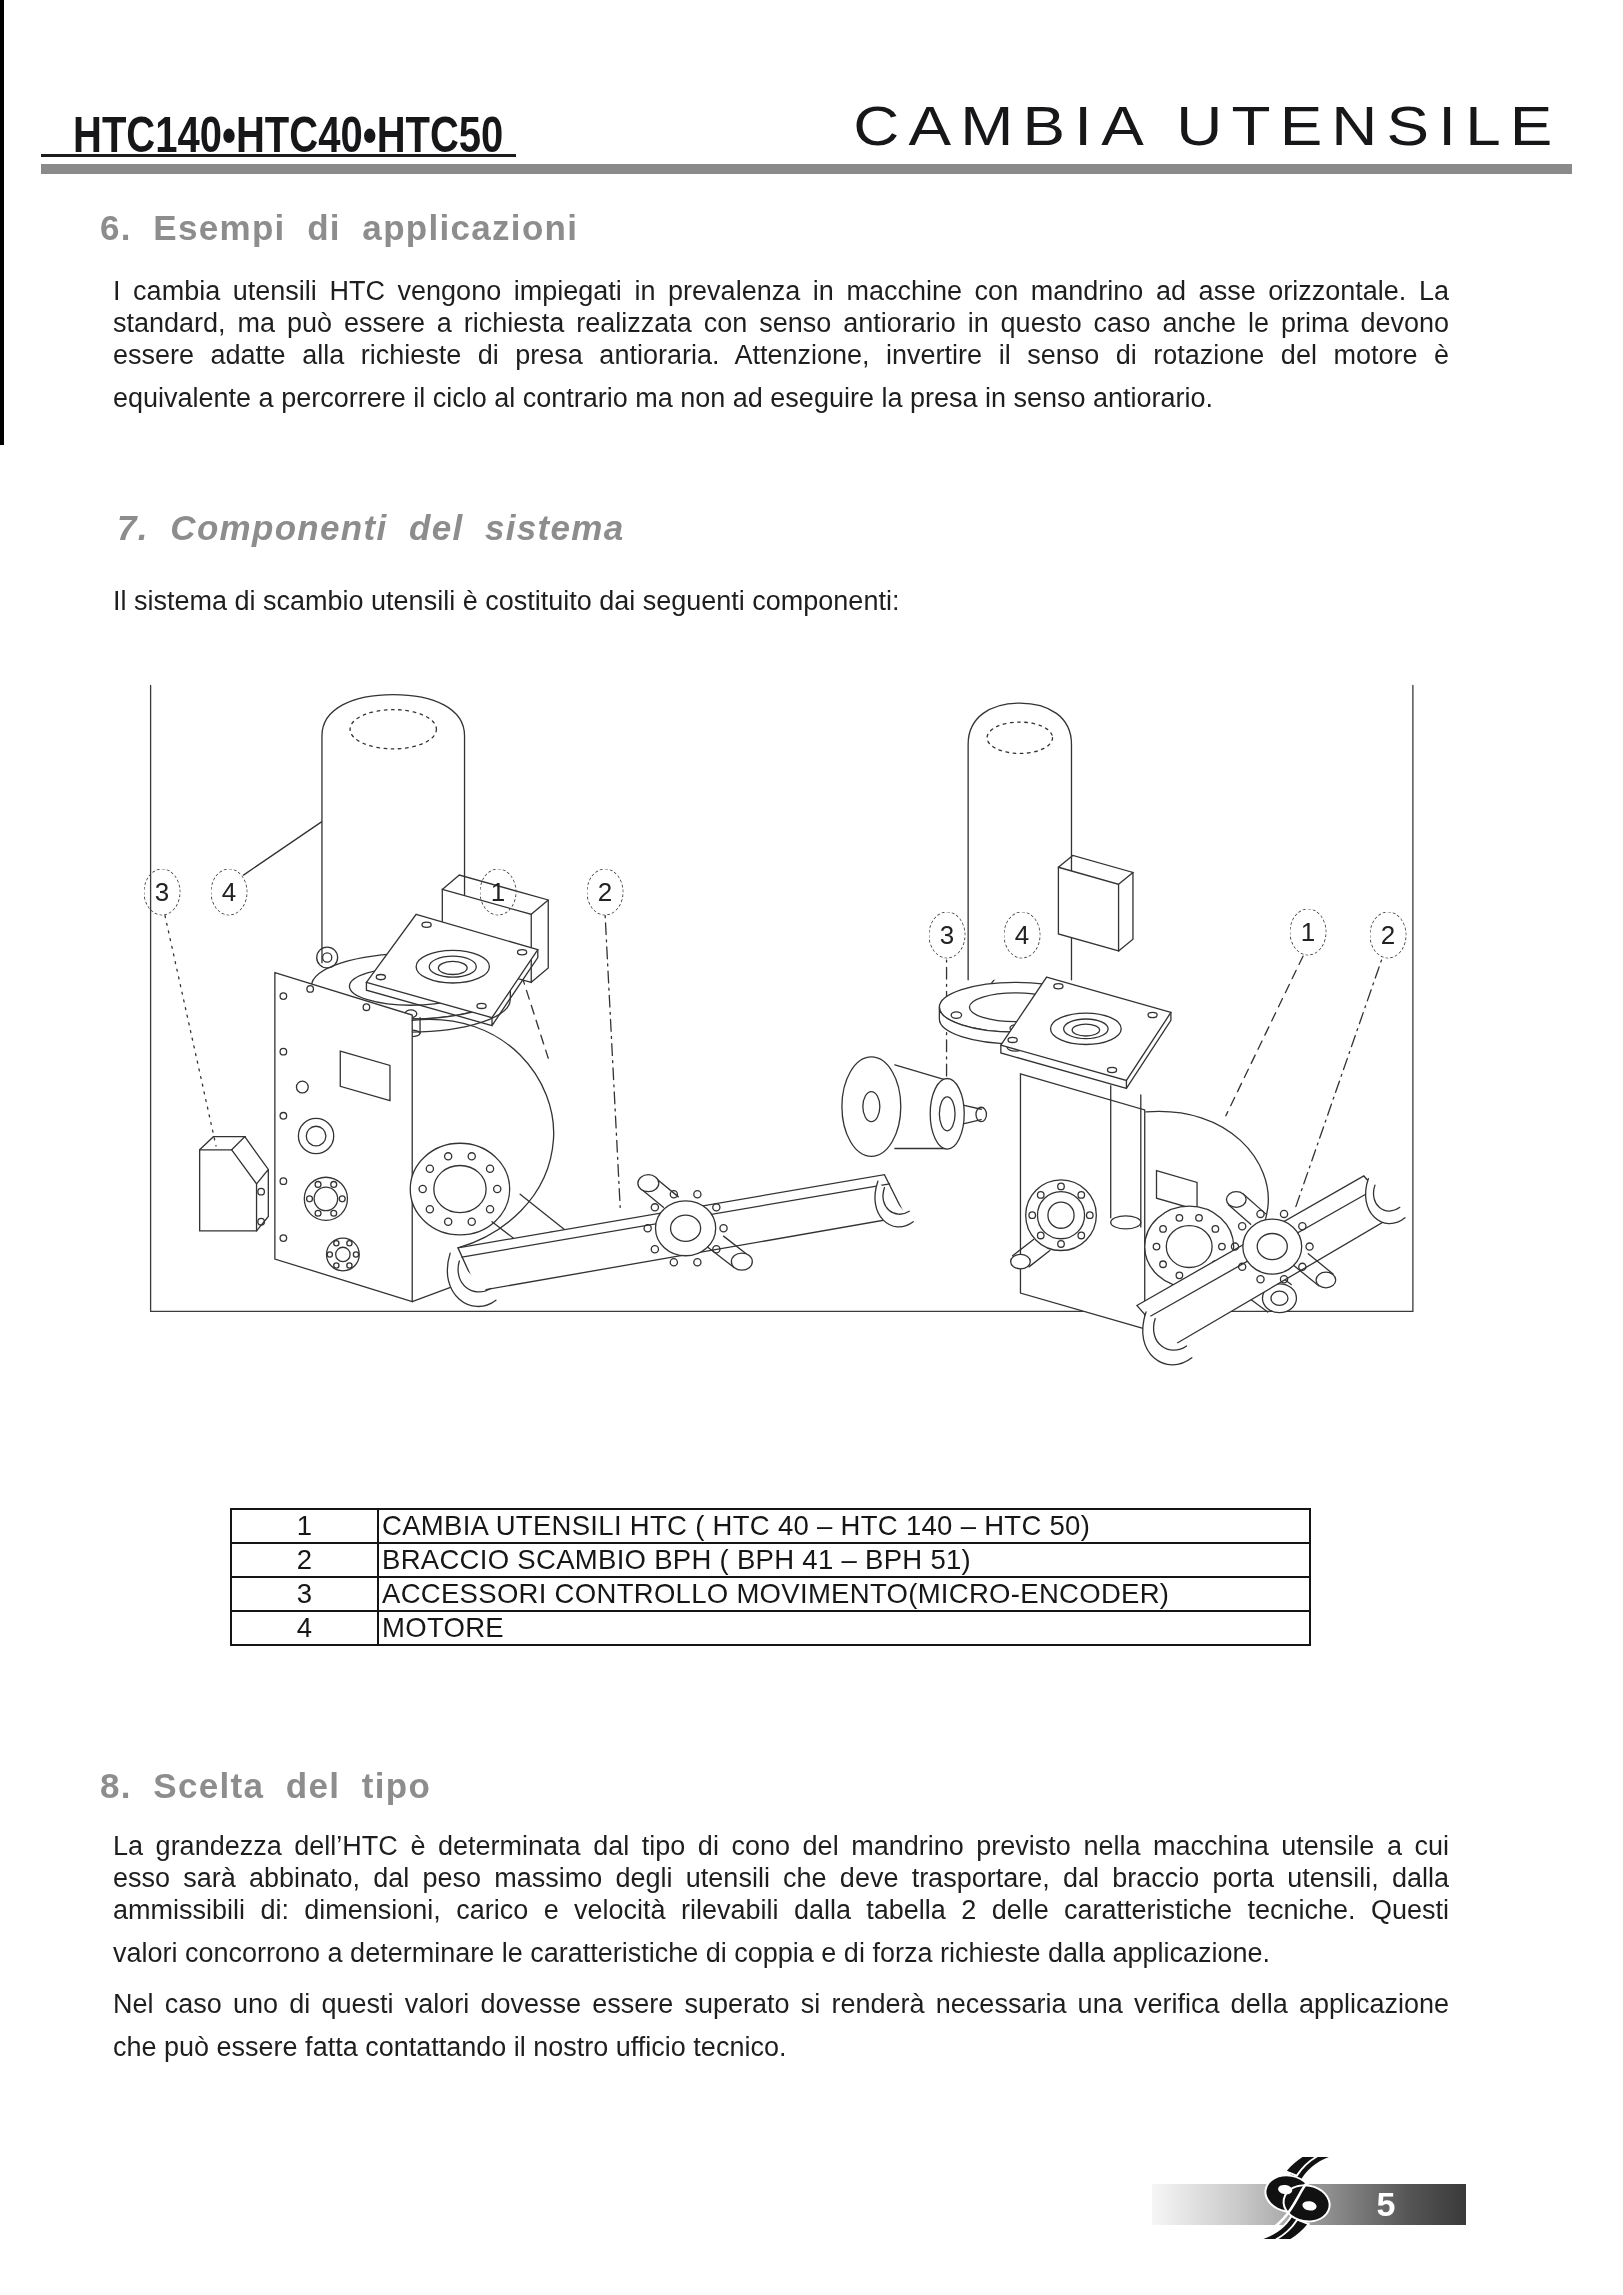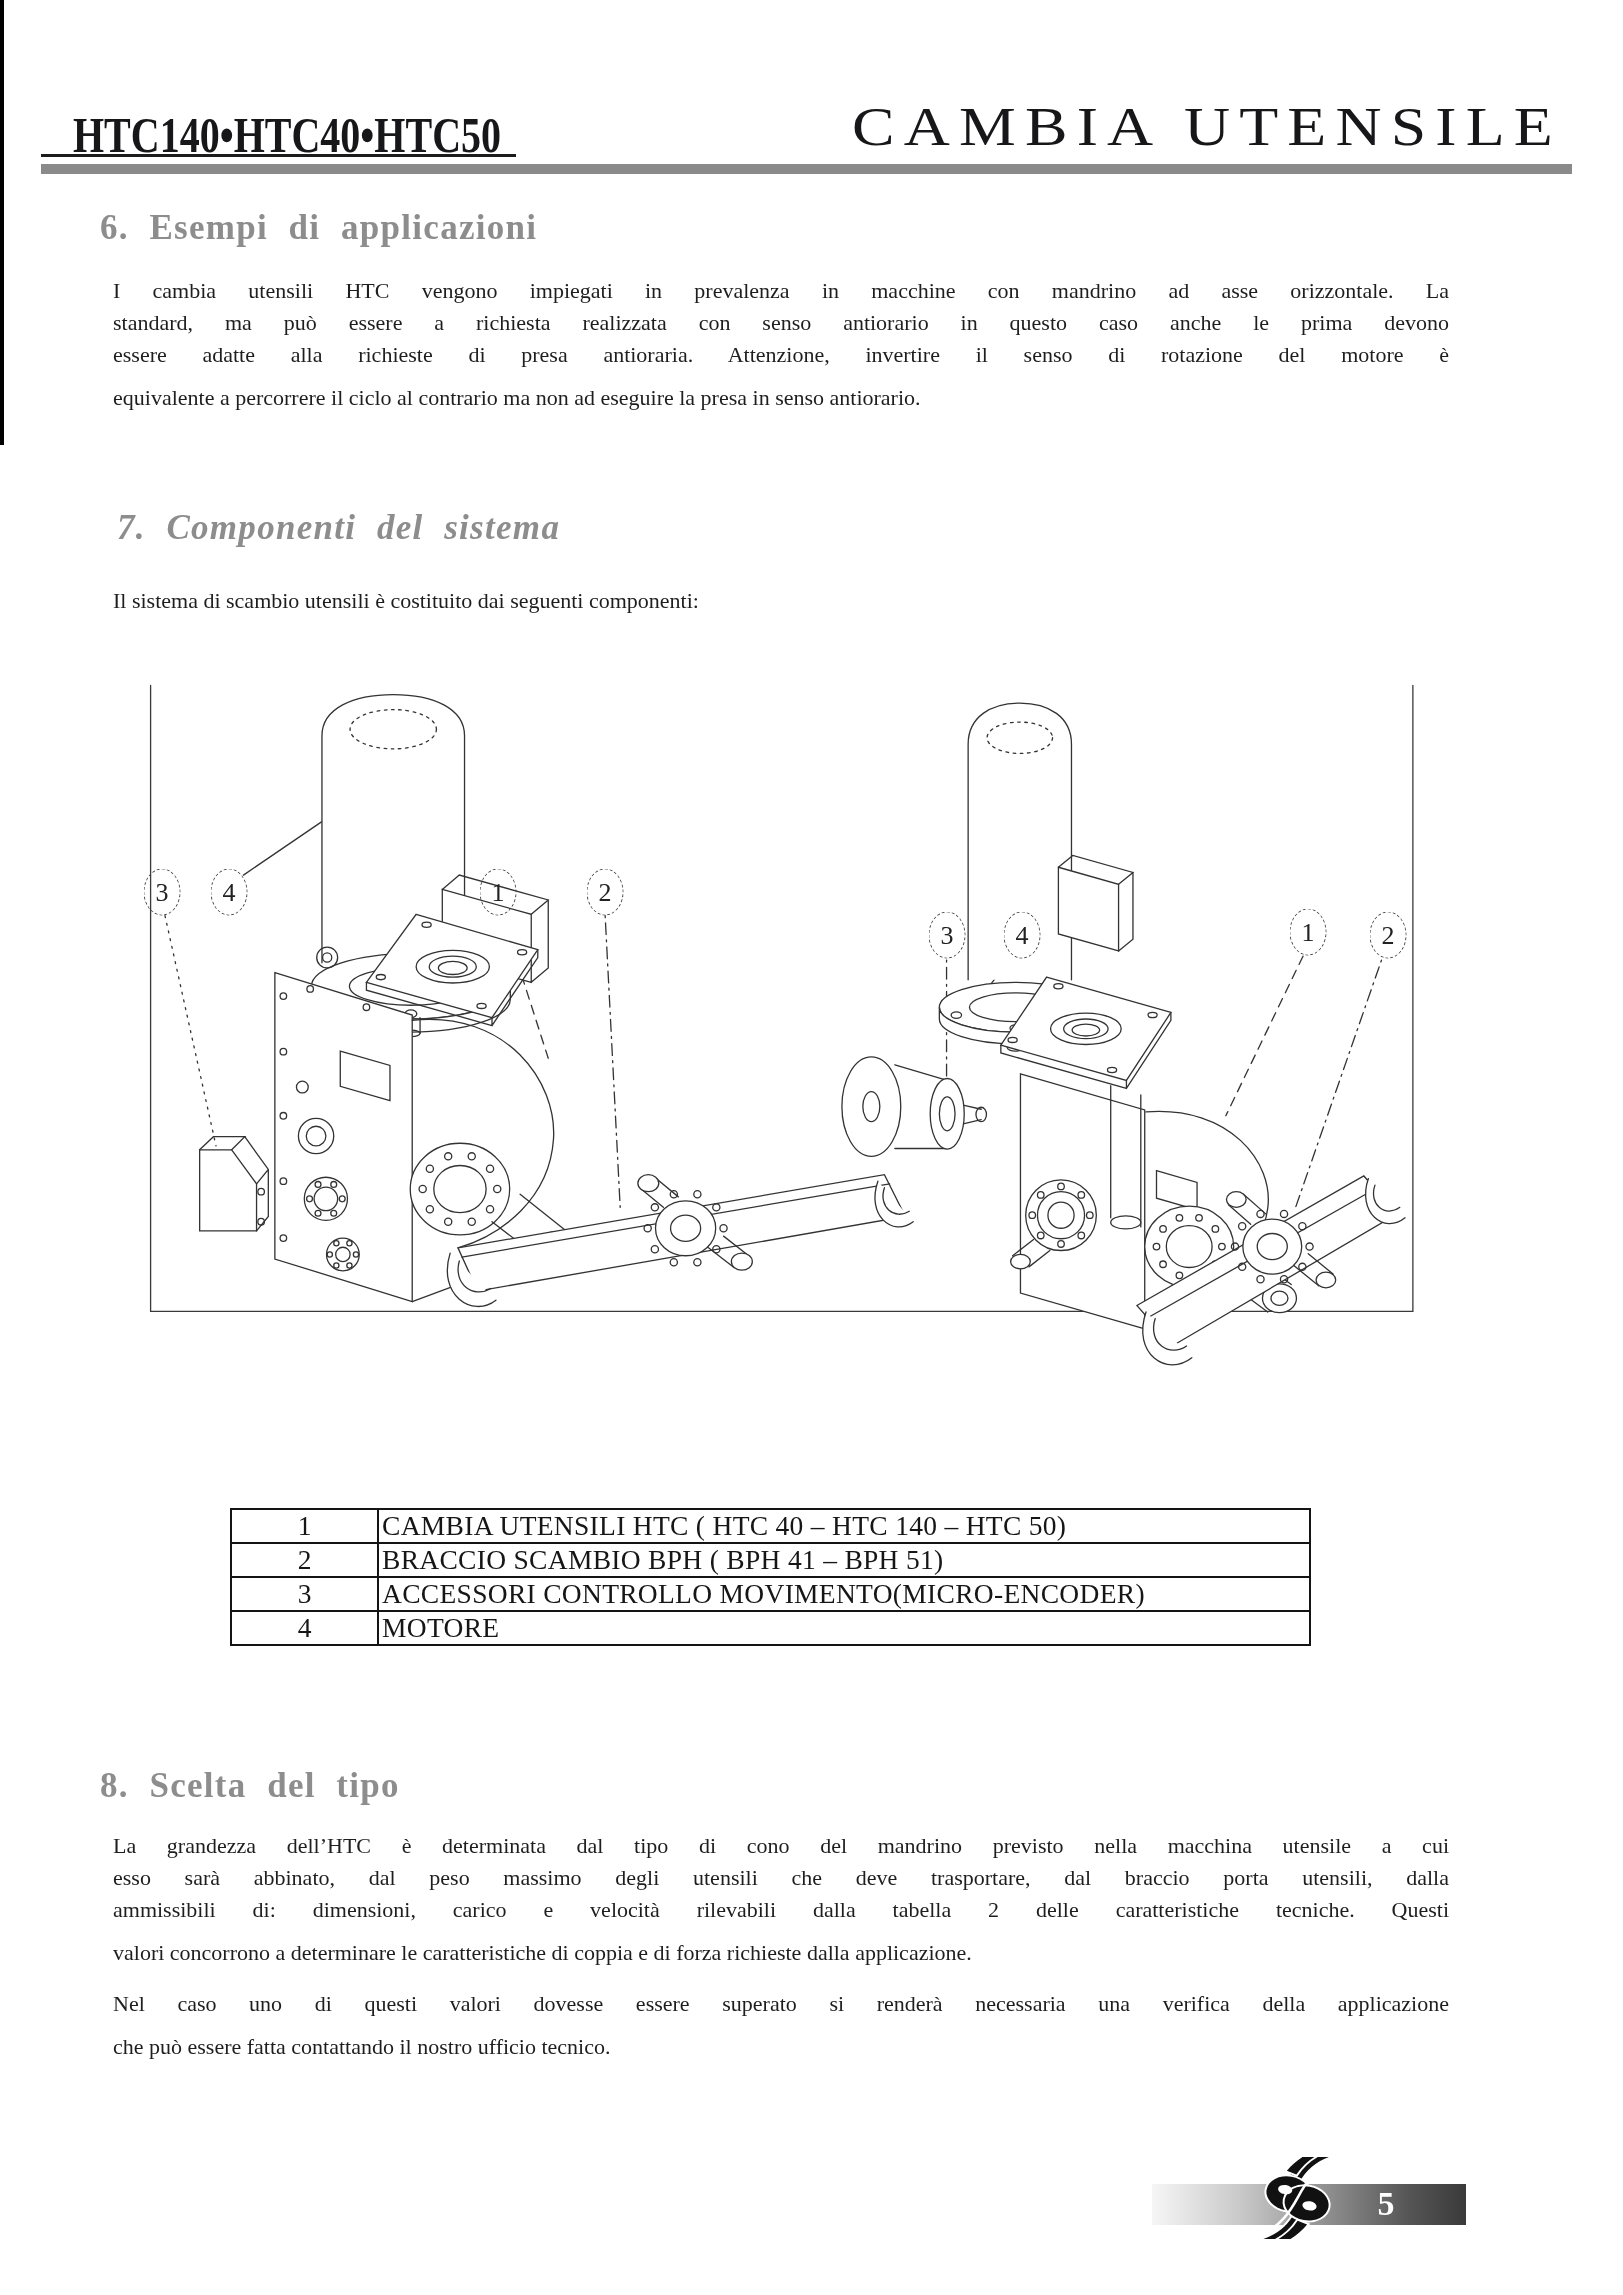--- a/index.html
+++ b/index.html
@@ -1,18 +1,18 @@
 <!DOCTYPE html>
 <html style="font-size:10.5px"><head>
 <meta charset="utf-8">
 <style>
   html,body{margin:0;padding:0;background:#e0e0e0;}
   .page{
     position:relative;width:1623px;height:2295px;background:#ffffff;
-    font-family:Liberation Serif, serif;color:#1e1e1e;overflow:hidden;
+    font-family:Liberation Sans, sans-serif;color:#1e1e1e;overflow:hidden;
   }
   
   .edge-strip{position:absolute;left:0;top:0;width:3.9px;height:445px;background:#000;}
 
   
   .models{
     position:absolute;left:73px;top:110px;font-size:50px;font-weight:700;color:#17171a;
     transform:scaleX(0.80);transform-origin:left top;white-space:nowrap;line-height:50px;letter-spacing:0px;
   }
   .doc-title{
@@ -23,21 +23,21 @@
   .models-underline{position:absolute;left:41px;top:154px;width:475px;height:3.3px;background:#1c1c1c;}
   .header-rule{position:absolute;left:41px;top:164px;width:1531px;height:9.8px;background:#8a8a8a;}
 
   
   .sec-heading{position:absolute;font-size:35px;font-weight:700;color:#8d8d8d;letter-spacing:1.3px;word-spacing:10.5px;white-space:nowrap;}
   .h6{left:100px;top:208px;}
   .h7{left:101px;top:508px;font-style:italic;margin-left:16px;}
   .h8{left:100px;top:1766px;}
 
   
-  .para{position:absolute;left:113px;width:1336px;font-size:22px;line-height:32px;color:#1e1e1e;}
+  .para{position:absolute;left:113px;width:1336px;font-size:27px;line-height:32px;color:#1e1e1e;}
   .p1{top:275px;}
   .p2{top:585px;}
   .p3a{top:1830px;}
   .p3b{top:1988px;}
   .jline{text-align:justify;text-align-last:justify;text-justify:inter-word;height:32px;white-space:normal;overflow:hidden;}
   .jline.last{text-align-last:left;margin-top:11px;}
 
   
   .fig-svg{position:absolute;left:0;top:0;width:1623px;height:2295px;pointer-events:none;}
   .balloon{

